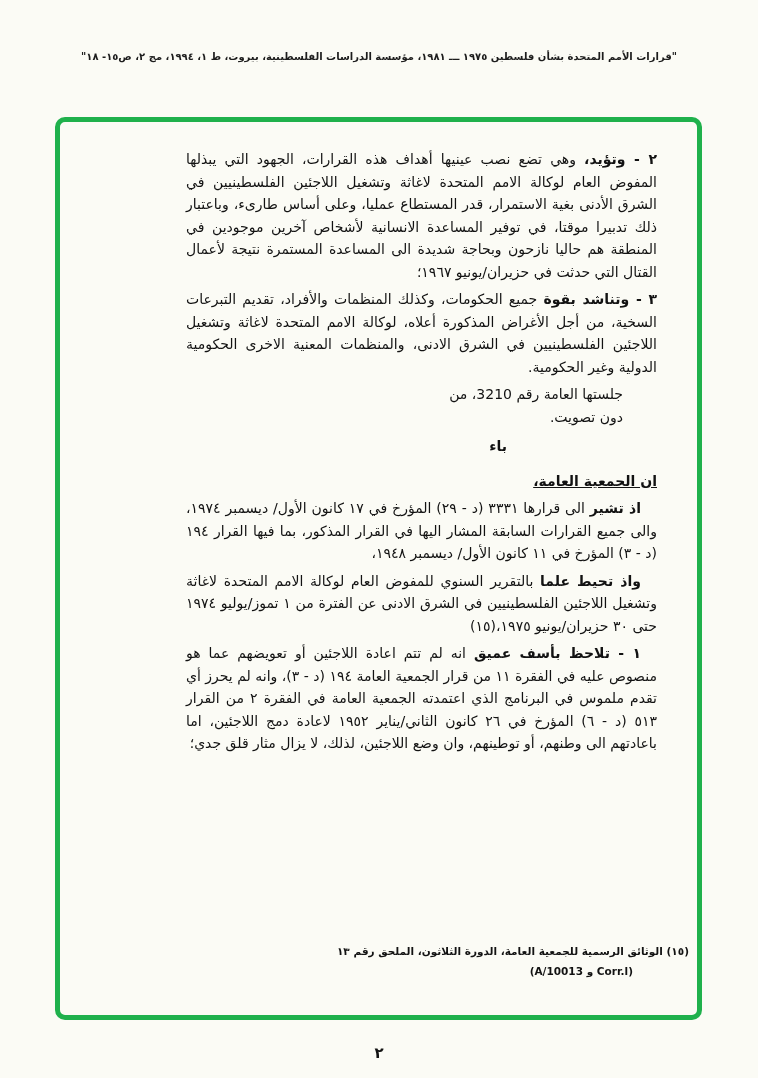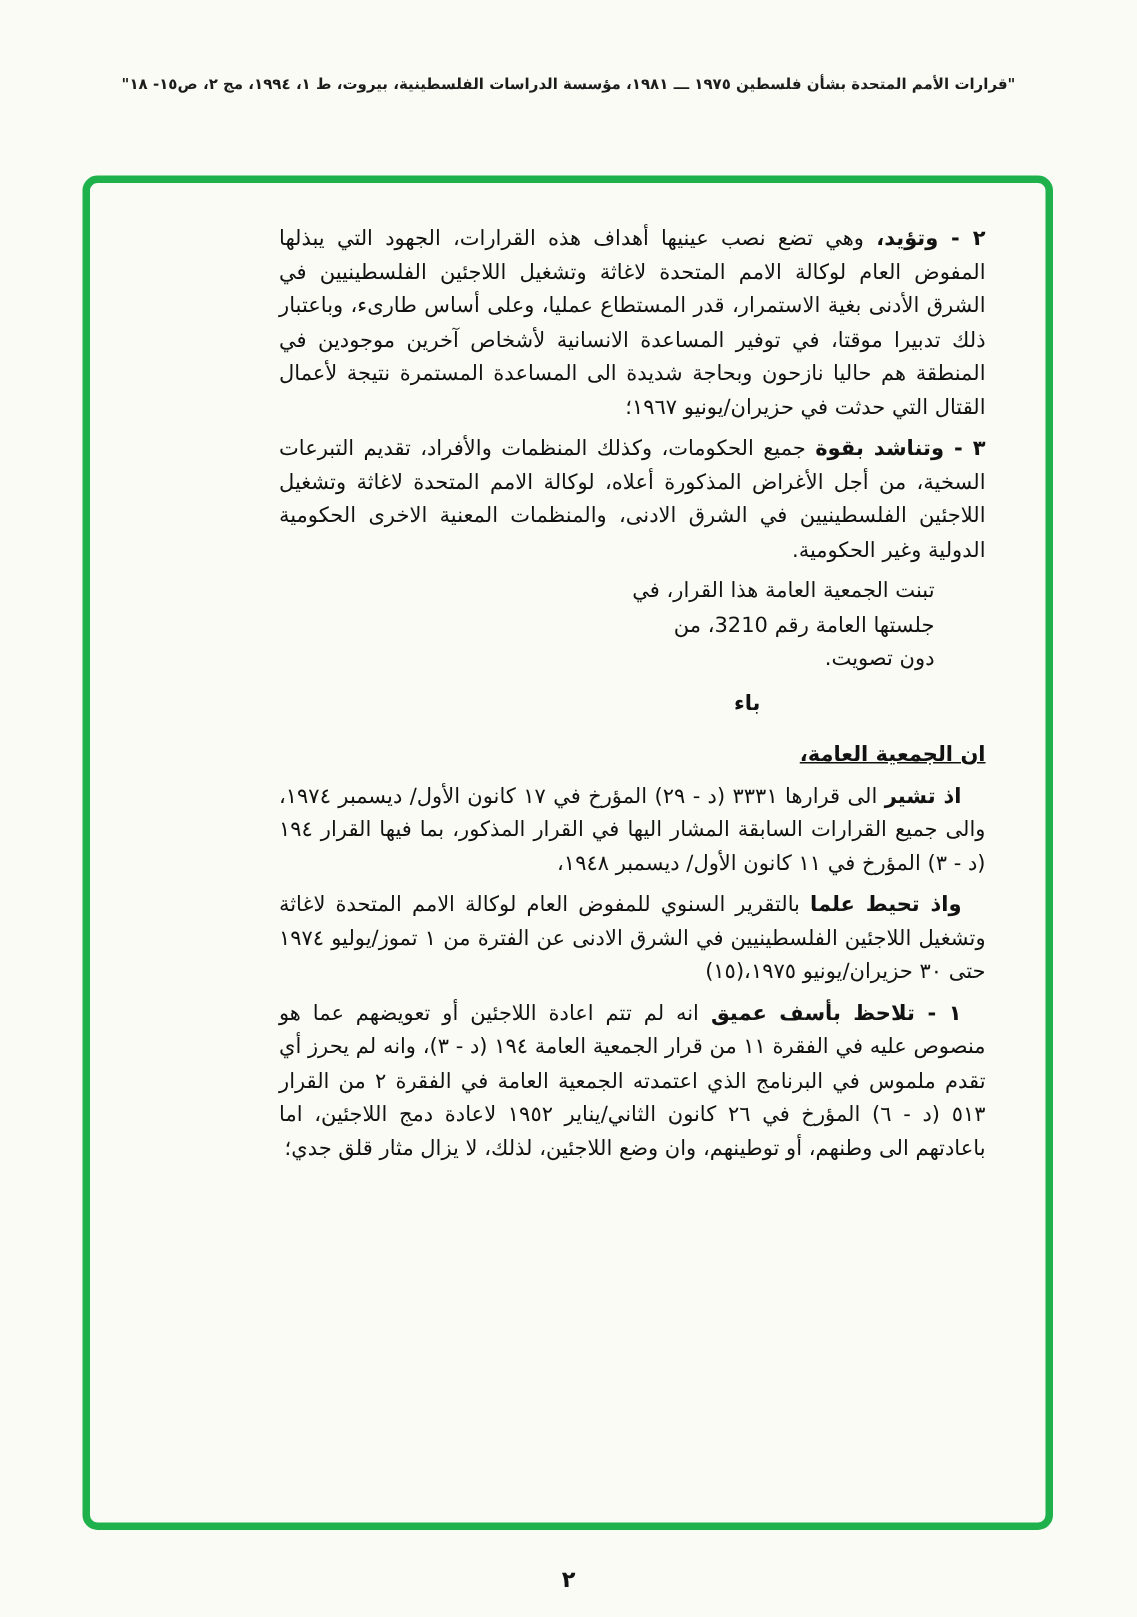--- a/index.html
+++ b/index.html
@@ -106,21 +106,20 @@
 
       <p class="para">
         <span class="lead">٢ - وتؤيد،</span><span> وهي تضع نصب عينيها أهداف هذه القرارات، الجهود التي يبذلها المفوض العام لوكالة الامم المتحدة لاغاثة وتشغيل اللاجئين الفلسطينيين في الشرق الأدنى بغية الاستمرار، قدر المستطاع عمليا، وعلى أساس طارىء، وباعتبار ذلك تدبيرا موقتا، في توفير المساعدة الانسانية لأشخاص آخرين موجودين في المنطقة هم حاليا نازحون وبحاجة شديدة الى المساعدة المستمرة نتيجة لأعمال القتال التي حدثت في حزيران/يونيو ١٩٦٧؛</span>
       </p>
 
       <p class="para">
         <span class="lead">٣ - وتناشد بقوة</span><span> جميع الحكومات، وكذلك المنظمات والأفراد، تقديم التبرعات السخية، من أجل الأغراض المذكورة أعلاه، لوكالة الامم المتحدة لاغاثة وتشغيل اللاجئين الفلسطينيين في الشرق الادنى، والمنظمات المعنية الاخرى الحكومية الدولية وغير الحكومية.</span>
       </p>
 
       <div class="adoption">
-        <div>تبنت الجمعية العامة هذا القرار، في</div>
         <div>جلستها العامة رقم 3210، من</div>
         <div>دون تصويت.</div>
       </div>
 
       <div class="section-letter">باء</div>
 
       <p class="para preamble-intro">ان الجمعية العامة،</p>
 
       <p class="para indent">
         <span class="lead">اذ تشير</span><span> الى قرارها ٣٣٣١ (د - ٢٩) المؤرخ في ١٧ كانون الأول/ ديسمبر ١٩٧٤، والى جميع القرارات السابقة المشار اليها في القرار المذكور، بما فيها القرار ١٩٤ (د - ٣) المؤرخ في ١١ كانون الأول/ ديسمبر ١٩٤٨،</span>
@@ -129,18 +128,22 @@
       <p class="para indent">
         <span class="lead">واذ تحيط علما</span><span> بالتقرير السنوي للمفوض العام لوكالة الامم المتحدة لاغاثة وتشغيل اللاجئين الفلسطينيين في الشرق الادنى عن الفترة من ١ تموز/يوليو ١٩٧٤ حتى ٣٠ حزيران/يونيو ١٩٧٥،(١٥)</span>
       </p>
 
       <p class="para indent">
         <span class="lead">١ - تلاحظ بأسف عميق</span><span> انه لم تتم اعادة اللاجئين أو تعويضهم عما هو منصوص عليه في الفقرة ١١ من قرار الجمعية العامة ١٩٤ (د - ٣)، وانه لم يحرز أي تقدم ملموس في البرنامج الذي اعتمدته الجمعية العامة في الفقرة ٢ من القرار ٥١٣ (د - ٦) المؤرخ في ٢٦ كانون الثاني/يناير ١٩٥٢ لاعادة دمج اللاجئين، اما باعادتهم الى وطنهم، أو توطينهم، وان وضع اللاجئين، لذلك، لا يزال مثار قلق جدي؛</span>
       </p>
 
     </div>
 
+    <div class="footnote">
+      <div class="fn1">(١٥) الوثائق الرسمية للجمعية العامة، الدورة الثلاثون، الملحق رقم ١٣</div>
+      <div class="fn2">(A/10013 و Corr.l)</div>
+    </div>
 
   </div>
 
   <div class="page-number">٢</div>
 
 </div>
 
 </body></html>

